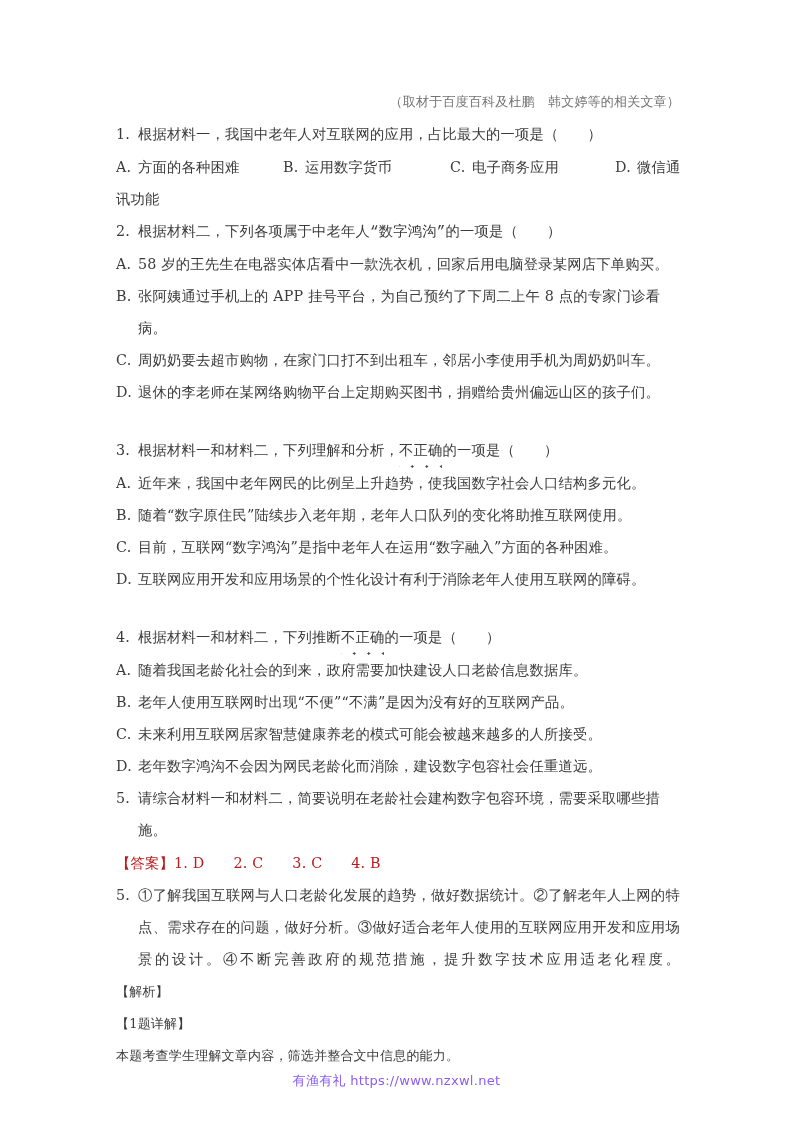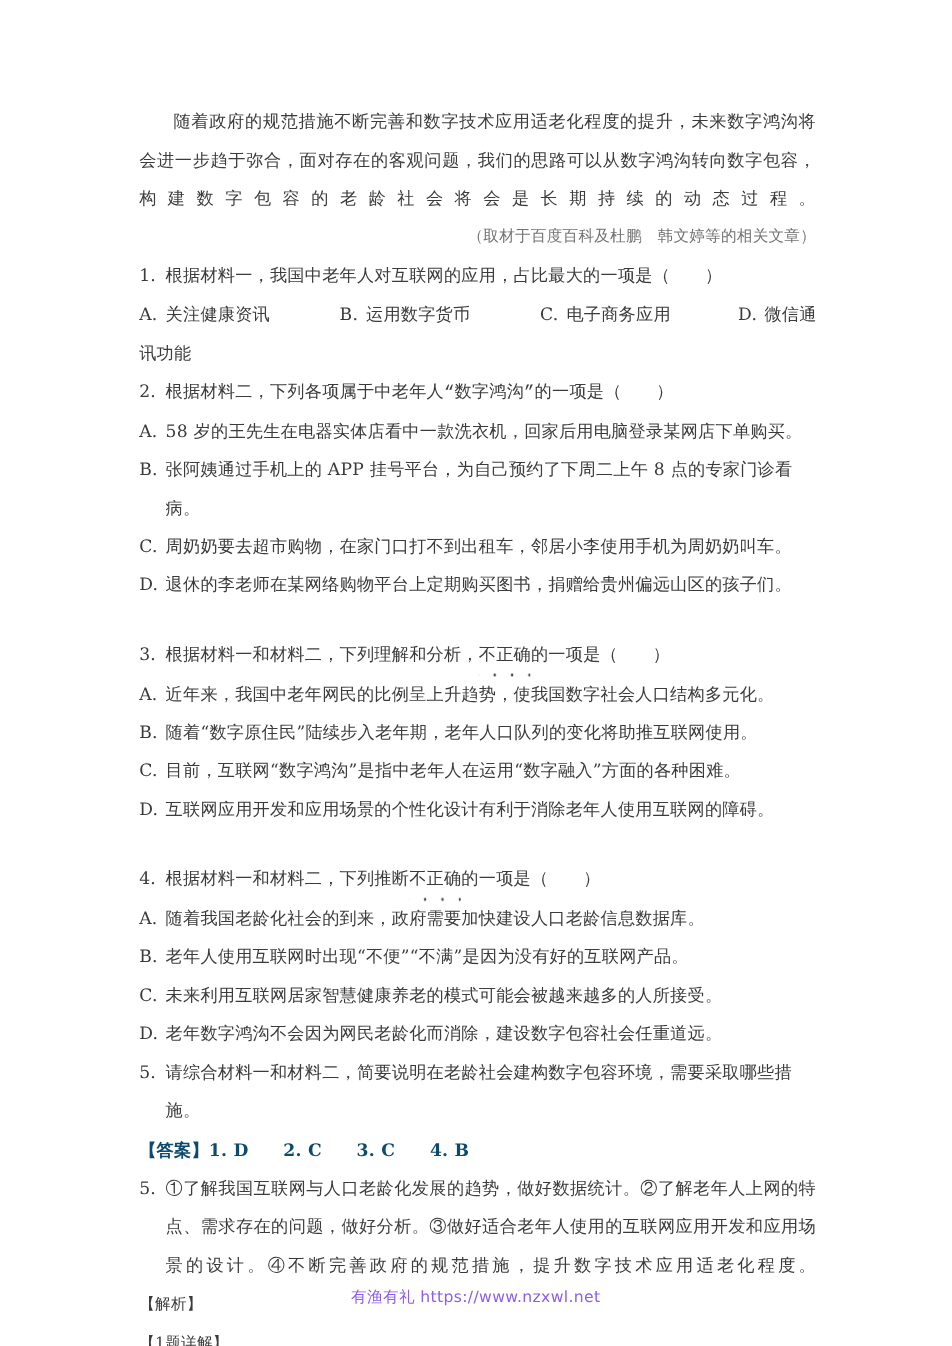--- a/index.html
+++ b/index.html
@@ -118,24 +118,23 @@
     bottom: -1px;
     height: 3px;
     background-image: radial-gradient(circle at center, #4a4a4a 0 1.1px, transparent 1.3px);
     background-size: 14.5px 3px;
     background-position: 6px 0;
     background-repeat: repeat-x;
   }
   .answer-line {
     font-size: 14.3px;
     line-height: 32px;
-    color: #0c4a6e;
+    color: #b91c1c;
     letter-spacing: 0.2px;
     white-space: pre;
-    font-weight: bold;
   }
   .blk {
     font-size: 13px;
     line-height: 32px;
     color: #3b3b3b;
     letter-spacing: 0.2px;
   }
   
   .footer {
     position: absolute;
@@ -149,32 +148,31 @@
     letter-spacing: 0.3px;
   }
 </style>
 </head>
 <body>
 
 <div class="page">
 
   <div class="content">
 
-    <div class="para para-indent para-just">随着政府的规范措施不断完善和数字技术应用适老化程度的提升，未来数字鸿沟将会进一步趋于弥合，面对存在的客观问题，我们的思路可以从数字鸿沟转向数字包容，构建数字包容的老龄社会将会是长期持续的动态过程。</div>
 
     <div class="cite">（取材于百度百科及杜鹏　韩文婷等的相关文章）</div>
 
     <div class="q">
       <span class="q-num">1.</span>
       <span class="q-text">根据材料一，我国中老年人对互联网的应用，占比最大的一项是（　　）</span>
     </div>
 
     <div class="opt-row">
       <span class="opt-inline" style="left:0px;">
-        <span class="opt-let">A.</span><span>关注健康资讯</span>
+        <span class="opt-let">A.</span><span>方面的各种困难</span>
       </span>
       <span class="opt-inline" style="left:167px;">
         <span class="opt-let">B.</span><span>运用数字货币</span>
       </span>
       <span class="opt-inline" style="left:334px;">
         <span class="opt-let">C.</span><span>电子商务应用</span>
       </span>
       <span class="opt-inline" style="left:499px;">
         <span class="opt-let">D.</span><span>微信通</span>
       </span>

